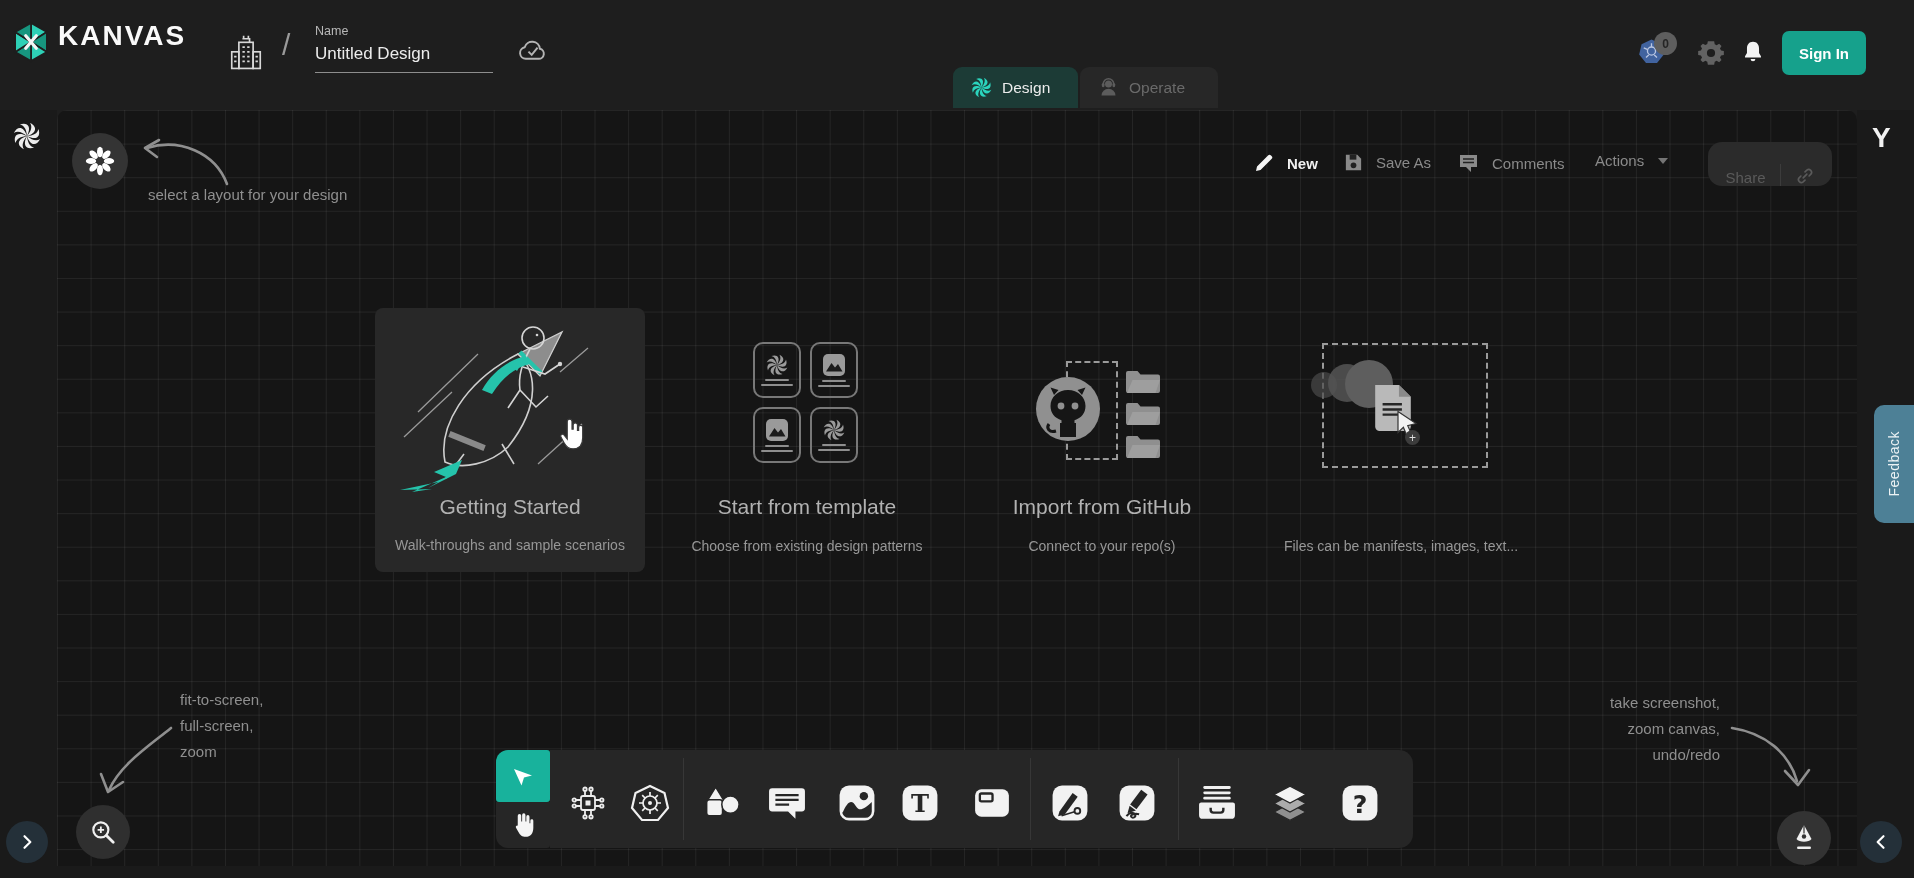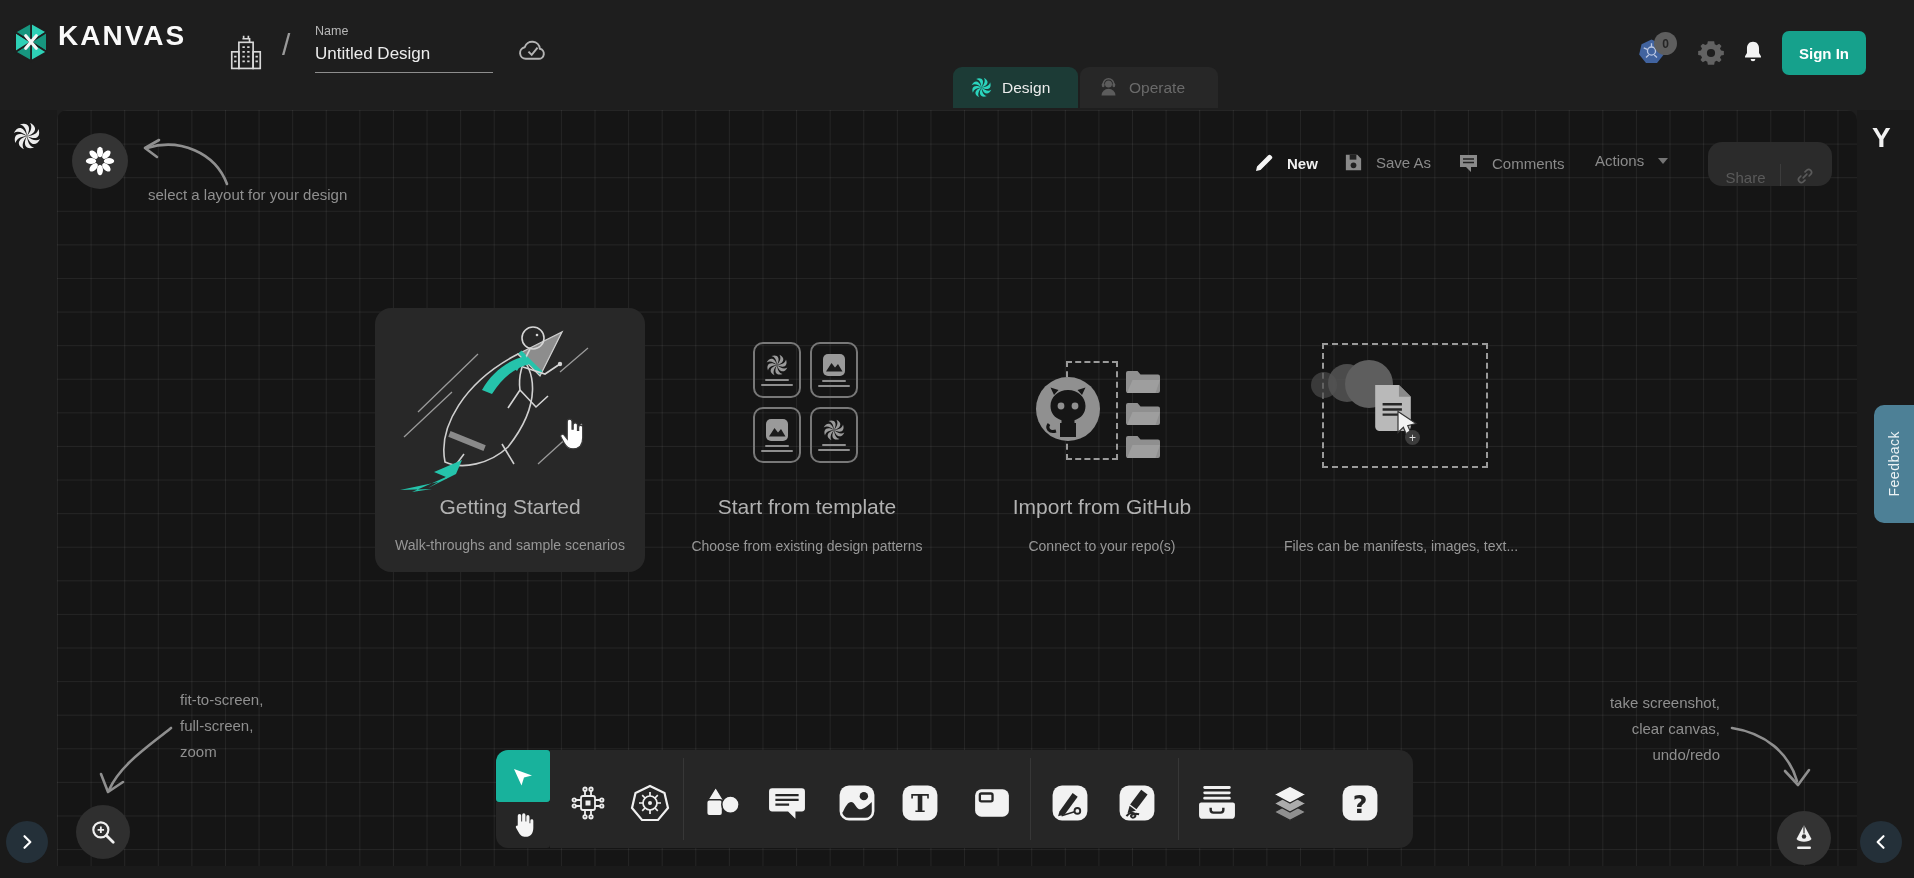--- a/index.html
+++ b/index.html
@@ -70,21 +70,21 @@
   
   .layout-circle { position:absolute; left:15px; top:23px; width:56px; height:56px; border-radius:50%; background:#343434;
                    display:flex; align-items:center; justify-content:center; cursor:pointer; }
   .hint-text { position:absolute; color:#8f8f8f; font-size:15px; }
   .layout-hint-text { left:83px; top:76px;margin-left:8px; }
   .hint-arrow { position:absolute; color:#8f8f8f; }
 
   
   .card-title { position:absolute; width:100%; text-align:center; color:#b2b2b2; font-size:21px; }
   .card-sub { position:absolute; width:100%; text-align:center; color:#979797; font-size:14px; }
-  .gs-card { position:absolute; left:318px; top:198px; width:270px; height:264px; background:#282828; border-radius:16px; cursor:pointer; }
+  .gs-card { position:absolute; left:318px; top:198px; width:270px; height:264px; background:#282828; border-radius:8px; cursor:pointer; }
   .gs-card .card-title { top:187px; }
   .gs-card .card-sub { top:229px; }
   .starter { position:absolute; top:228px; cursor:pointer; }
   .starter .card-title { top:157px; }
   .starter .card-sub { top:200px; }
   .tpl-block { left:600px; width:300px; height:240px; }
   .tpl-grid { position:absolute; left:96px; top:4px; display:grid; grid-template-columns:48px 48px; gap:9px; }
   .tpl-tile { width:48px; height:56px; border:2px solid #787878; border-radius:10px; display:flex; flex-direction:column;
               align-items:center; justify-content:center; gap:3px; }
   .tpl-line { height:2px; border-radius:1px; background:#8e8e8e; }
@@ -576,21 +576,21 @@
       <div>full-screen,</div>
       <div>zoom</div>
     </div>
     <svg class="hint-arrow" style="left:36px; top:602px;" width="100" height="100" viewBox="0 0 100 100">
       <path d="M78,16 C56,34 28,52 16,78" stroke="currentColor" stroke-width="2.6" fill="none" stroke-linecap="round"></path>
       <path d="M8,62 L15,80 L30,70" stroke="currentColor" stroke-width="2.6" fill="none" stroke-linecap="round" stroke-linejoin="round"></path>
     </svg>
 
     <div class="br-hints hint-text">
       <div>take screenshot,</div>
-      <div>clear canvas,</div>
+      <div>zoom canvas,</div>
       <div>undo/redo</div>
     </div>
     <svg class="hint-arrow" style="left:1660px; top:605px;" width="100" height="92" viewBox="0 0 100 92">
       <path d="M15,13 C48,18 72,38 80,66" stroke="currentColor" stroke-width="2.6" fill="none" stroke-linecap="round"></path>
       <path d="M68,56 L81,70 L92,55" stroke="currentColor" stroke-width="2.6" fill="none" stroke-linecap="round" stroke-linejoin="round"></path>
     </svg>
     <div class="pen-btn">
       <svg width="28" height="30" viewBox="0 0 28 30">
         <path d="M14,2 L21.5,16 C19,19.5 9,19.5 6.5,16 Z" fill="#f0f0f0"></path>
         <circle cx="14" cy="13.5" r="2.2" fill="#333"></circle>

